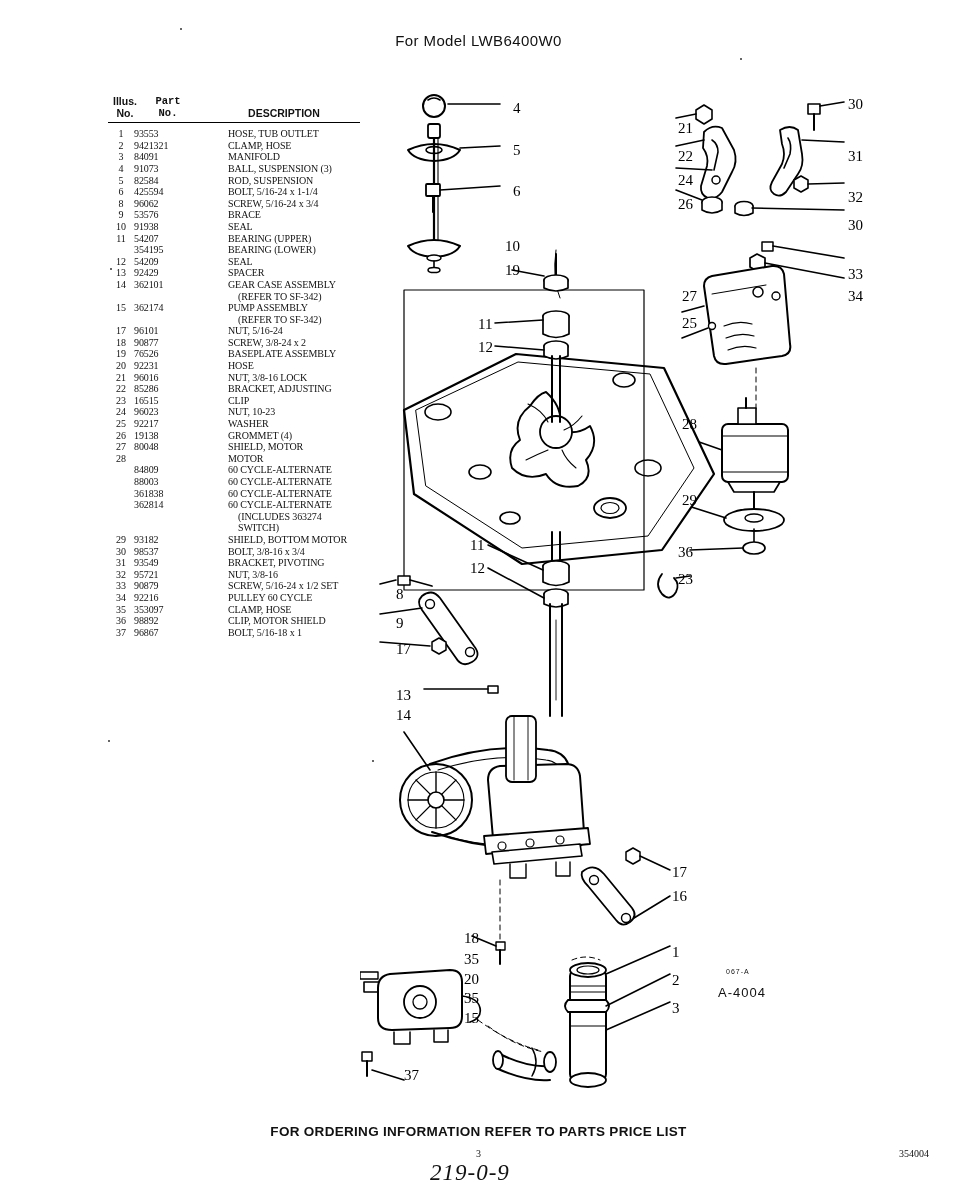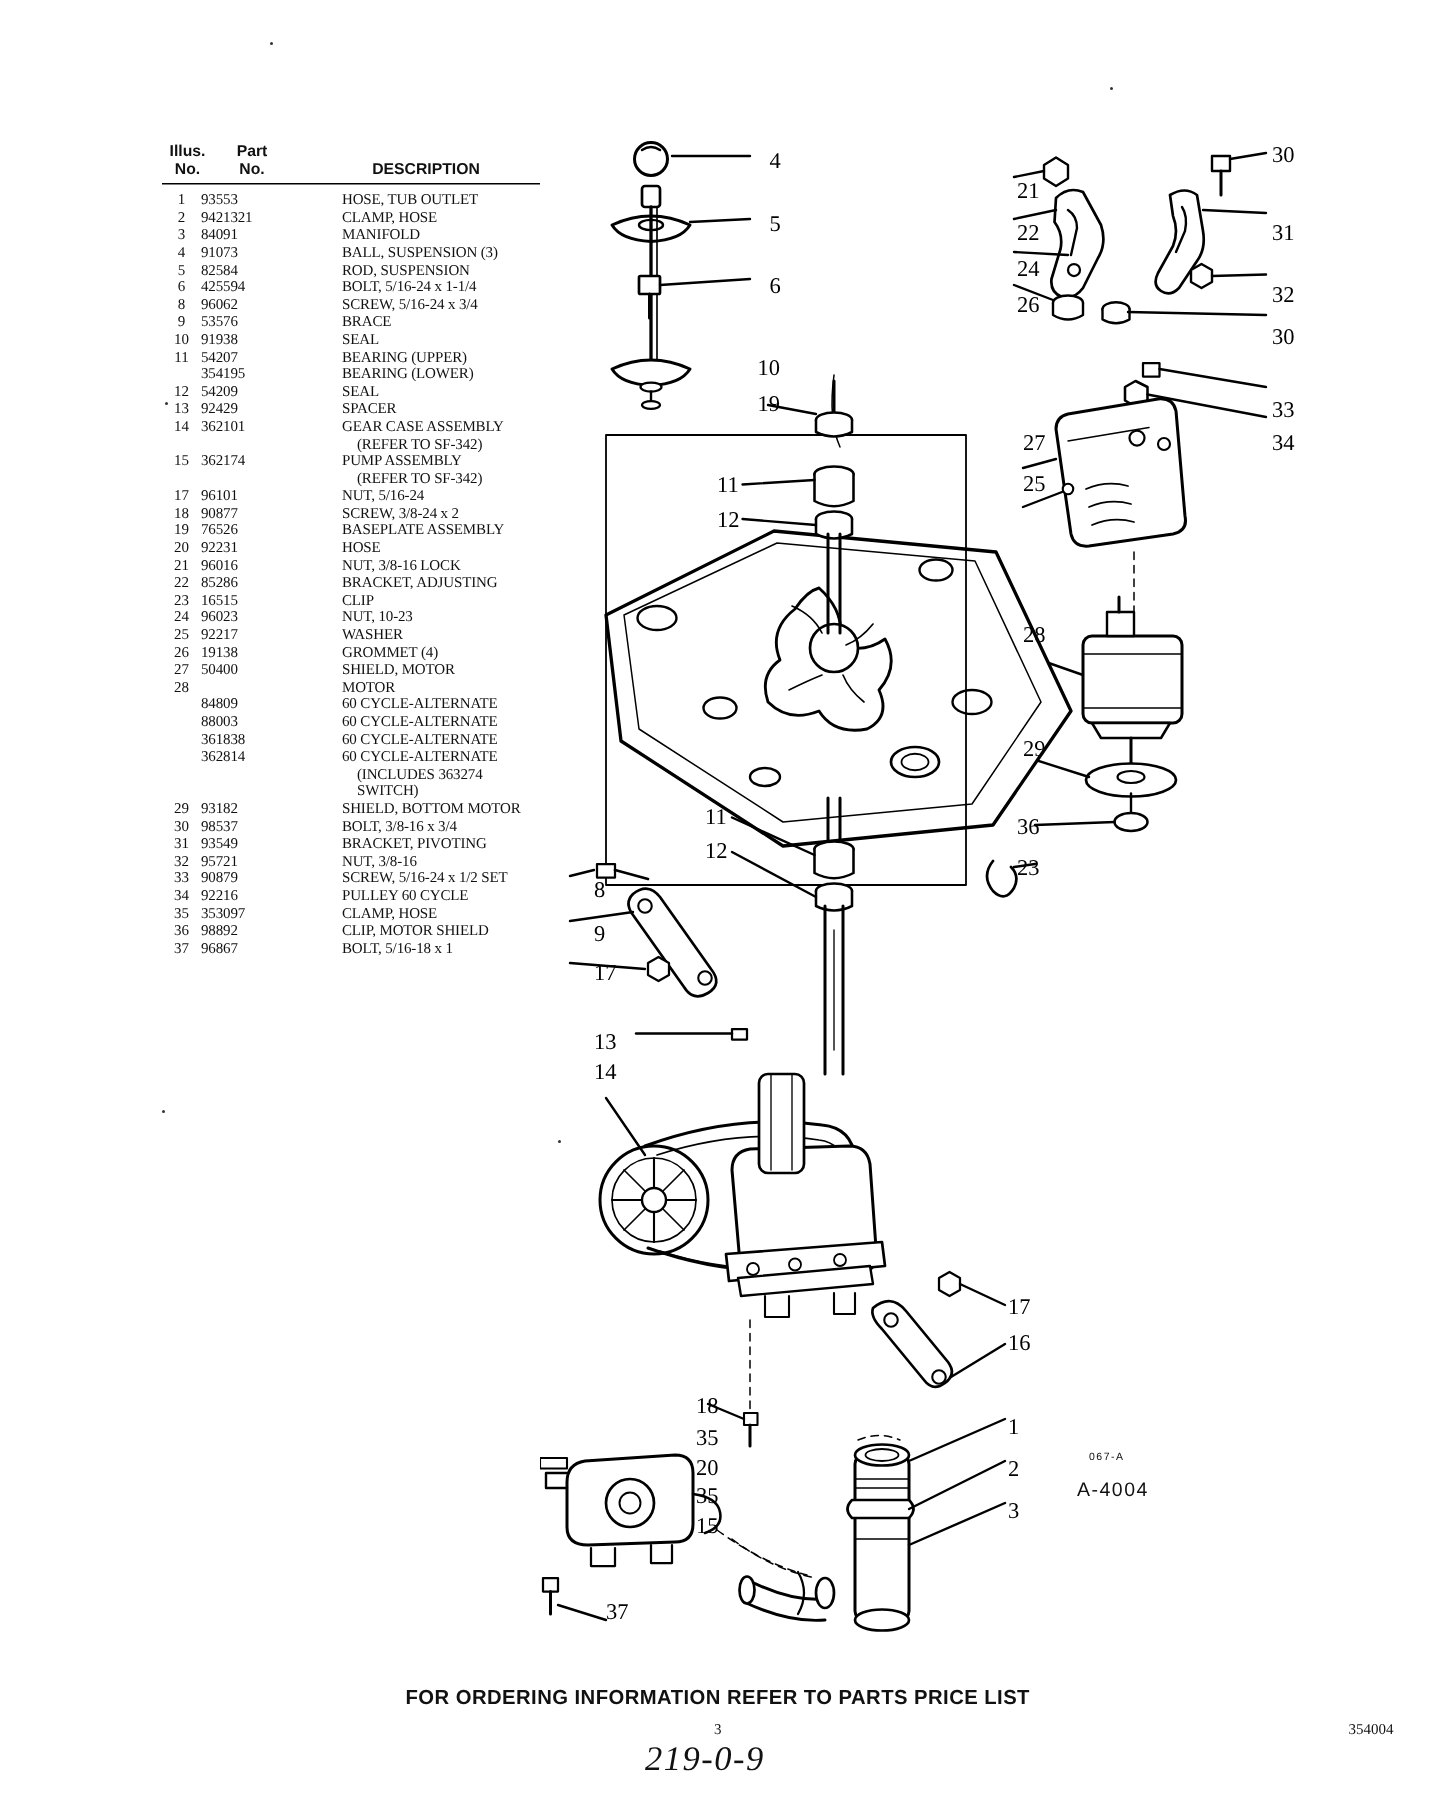--- a/index.html
+++ b/index.html
@@ -51,21 +51,21 @@
     font-family: "Liberation Sans", sans-serif;
     font-weight: bold;
     font-size: 10.5px;
   }
   #parts-table .thead .r1,
   #parts-table .thead .r2 {
     display: flex;
     text-align: center;
   }
   #parts-table .thead .c-ill { width: 34px; }
-  #parts-table .thead .c-part { width: 52px; }
+  #parts-table .thead .c-part { width: 52px; font-family: Liberation Mono, monospace; }
   #parts-table .thead .c-desc { flex: 1; padding-left: 14px; }
   #parts-table .rule {
     border-bottom: 1.4px solid #000;
     margin: 3px 0 5px 0;
   }
   .prow {
     display: flex;
     white-space: nowrap;
   }
   .prow .ill {
@@ -160,20 +160,21 @@
     background: #333;
     width: 2px;
     height: 2px;
     border-radius: 50%;
   }
 </style>
 </head>
 <body>
 
 <div id="title-block">
+  <div id="doc-subtitle">For Model LWB6400W0</div>
 </div>
 
 <div id="parts-table">
   <div class="thead">
     <div class="r1">
       <div class="c-ill">Illus.</div>
       <div class="c-part">Part</div>
       <div class="c-desc">&nbsp;</div>
     </div>
     <div class="r2">
@@ -314,21 +315,21 @@
         <div class="pn">92217</div>
         <div class="desc">WASHER</div>
       </div>
       <div class="prow">
         <div class="ill">26</div>
         <div class="pn">19138</div>
         <div class="desc">GROMMET (4)</div>
       </div>
       <div class="prow">
         <div class="ill">27</div>
-        <div class="pn">50400</div>
+        <div class="pn">80048</div>
         <div class="desc">SHIELD, MOTOR</div>
       </div>
       <div class="prow">
         <div class="ill">28</div>
         <div class="pn"></div>
         <div class="desc">MOTOR</div>
       </div>
       <div class="prow">
         <div class="ill"></div>
         <div class="pn">84809</div>

